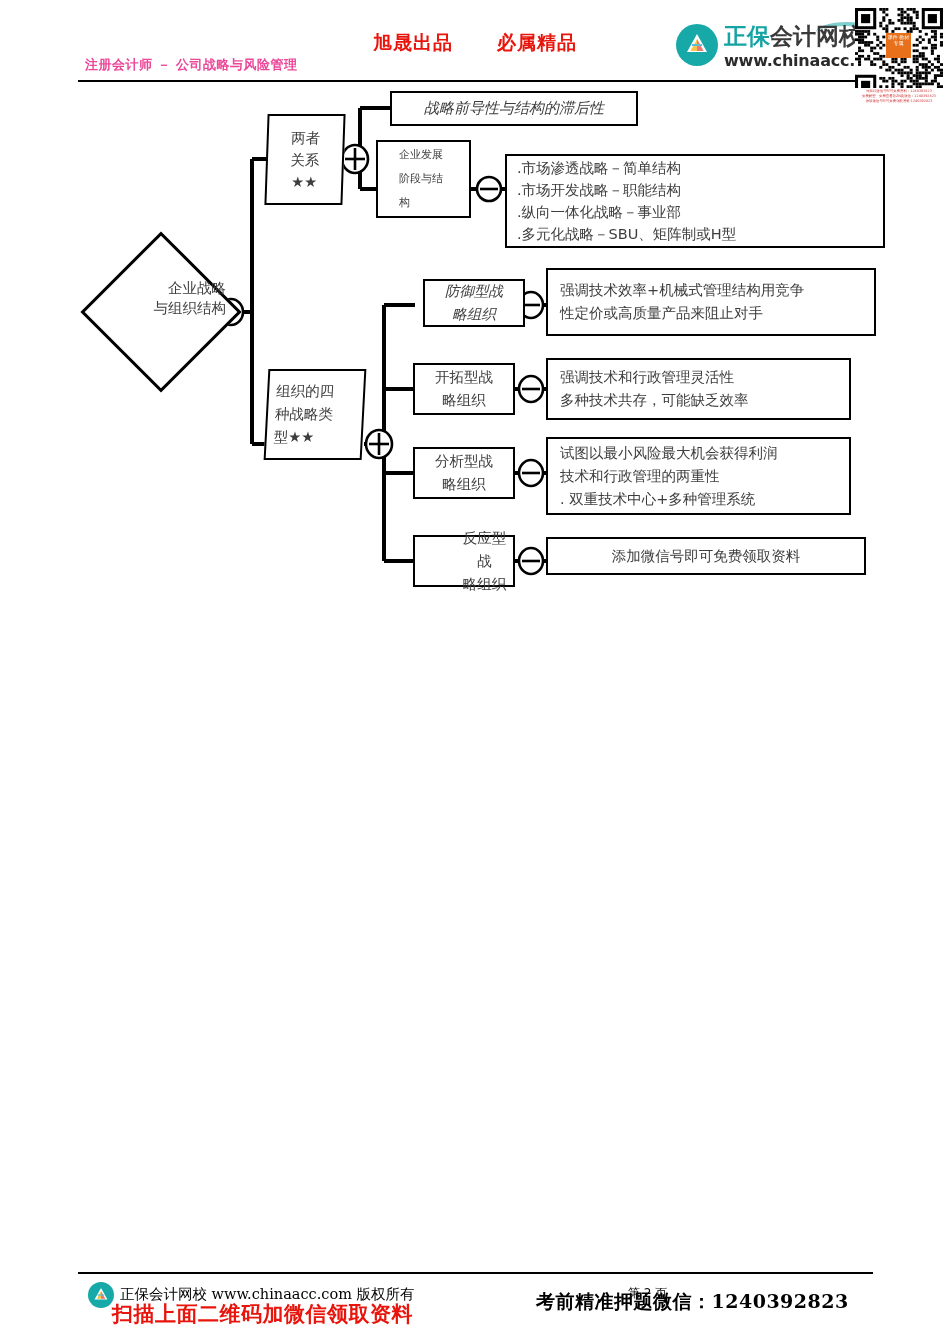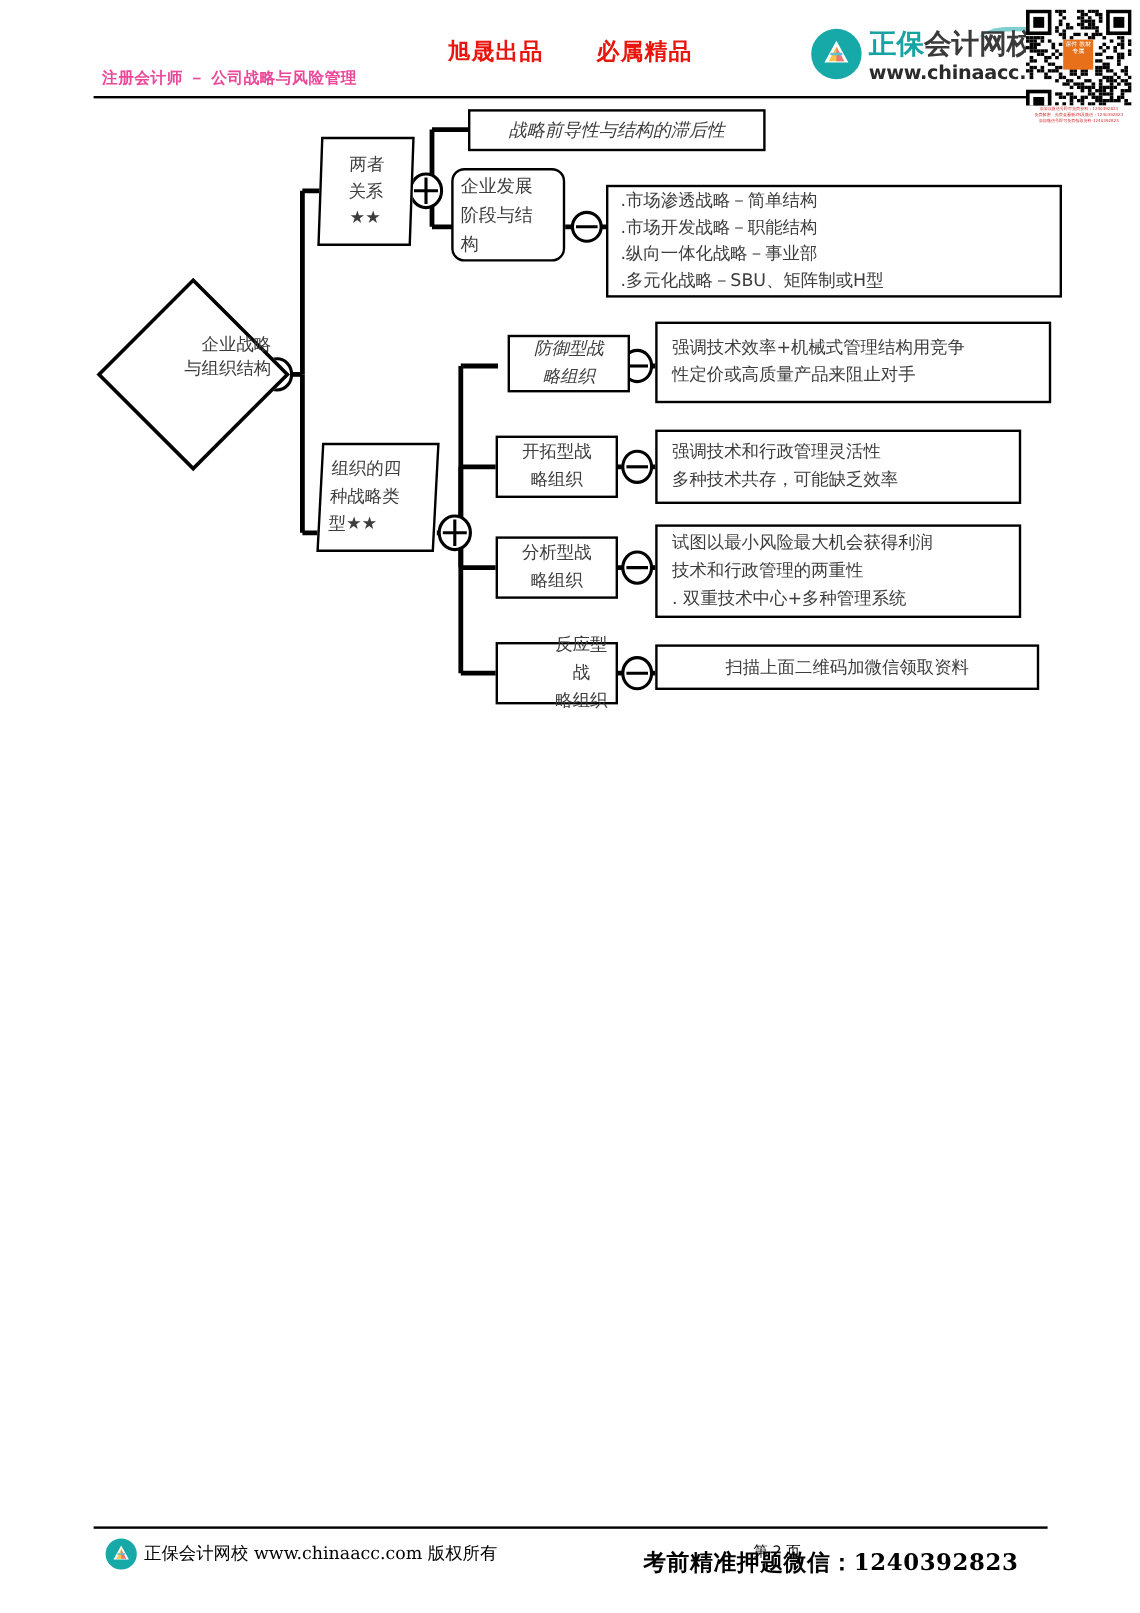--- a/index.html
+++ b/index.html
@@ -177,23 +177,22 @@
 
   
   #node-b1 {
     left: 266px; top: 22px; width: 78px; height: 91px;
     font-size: 14.5px; line-height: 22px;
     transform: skewX(-2deg);
   }
   #node-b1 .node-txt { text-align: center; }
   #node-b1-2 {
     left: 376px; top: 48px; width: 95px; height: 78px;
-    font-size: 15px; line-height: 24px;
-    padding-left: 6px;
-    border-radius: 11px;
+    font-size: 11px; line-height: 24px;
+    padding-left: 21px;
   }
   #node-leaf-1 {
     left: 390px; top: -1px; width: 248px; height: 35px;
     font-size: 15px;  font-style: italic;
   }
   #node-leaf-2 {
     left: 505px; top: 62px; width: 380px; height: 94px;
     font-size: 14.5px; line-height: 22px;
     padding-left: 10px;
   }
@@ -711,32 +710,33 @@
   <div class="node left" id="node-d3">
     <div class="node-txt">试图以最小风险最大机会获得利润
 技术和行政管理的两重性
 . 双重技术中心+多种管理系统</div>
   </div>
   <div class="node left" id="node-d2">
     <div class="node-txt">强调技术和行政管理灵活性
 多种技术共存，可能缺乏效率</div>
   </div>
   <div class="node center" id="node-d4">
-    <div class="node-txt">扫描上面二维码加微信领取资料</div>
+    <div class="node-txt">添加微信号即可免费领取资料</div>
   </div>
 </div>
 
 <div id="footer">
   <div id="ftr-rule"></div>
 
   <div id="ftr-logo-mark">
     <svg width="18" height="18" viewBox="0 0 28 28">
       <path d="M14 3 L24 21 L4 21 Z" fill="#ffffff"></path>
       <path d="M14 8 L20.5 20 L7.5 20 Z" fill="#f7c548"></path>
       <path d="M14 8 L20.5 20 L14 20 Z" fill="#e8797a"></path>
       <path d="M9 13 L19 13 L19 15 L9 15 Z" fill="#5bc0d6"></path>
     </svg>
   </div>
 
   <div id="ftr-copy">正保会计网校 www.chinaacc.com 版权所有</div>
+  <div id="ftr-red">扫描上面二维码加微信领取资料</div>
   <div id="ftr-page">第 2 页</div>
   <div id="ftr-wechat">考前精准押题微信：1240392823</div>
 </div>
 
 </body></html>

